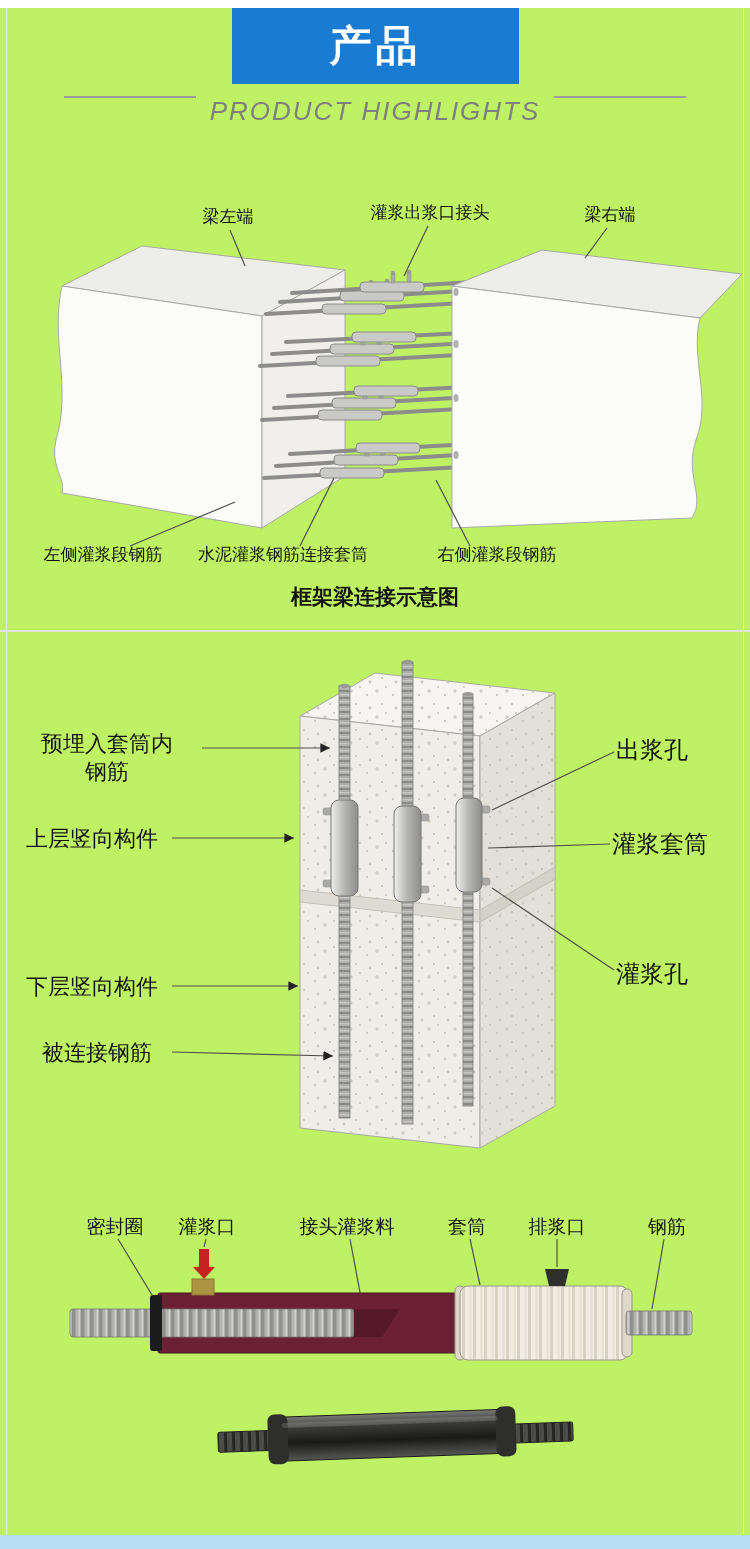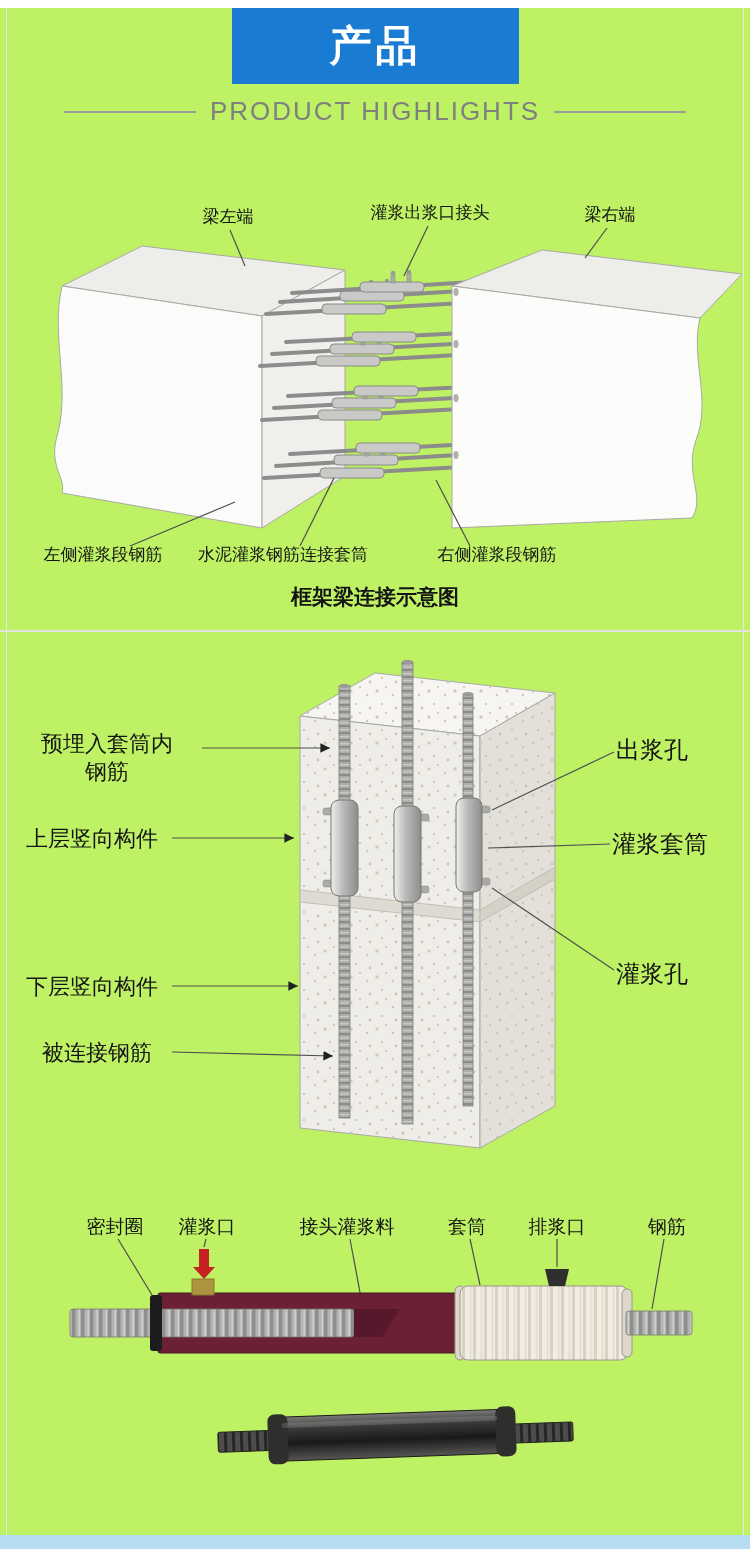--- a/index.html
+++ b/index.html
@@ -8,21 +8,21 @@
   .page { position:relative; width:750px; height:1549px; margin:8px auto; background:#bef264; overflow:hidden; }
   .page-border { position:absolute; top:0; width:1px; height:100%; background:#e9e9e9; }
   .page-border.left { left:6px; } .page-border.right { right:6px; }
 
   .banner { position:absolute; left:232px; top:0; width:287px; height:76px;
             background:var(--banner_blue,#1a7bd3); display:flex; align-items:center;
             justify-content:center; font-size:42px; font-weight:bold; letter-spacing:4px; }
   .t-white { color:#ffffff; } .t-green { color:var(--accent_green,#7ec234); }
 
   .subtitle { position:absolute; top:88px; left:0; width:100%;
-              display:flex; align-items:center; justify-content:center; gap:14px; }
+              display:flex; align-items:flex-start; justify-content:center; gap:14px;font-style:italic; }
   .rule { width:132px; height:2px; background:#9c9c9c; }
   .sub-text { font-size:26px; color:#7f7f7f; letter-spacing:2px; }
 
   svg.diagram { position:absolute; left:0; }
   .beam-svg { top:170px; } .column-svg { top:640px; } .section-svg { top:1185px; }
 
   .divider { position:absolute; top:622px; left:0; width:100%; height:2px; background:#e3e3e3; }
   .footer-bar { position:absolute; top:1527px; left:0; width:100%; height:22px;
                 background:var(--footer_blue,#b6ddf1); }
 

